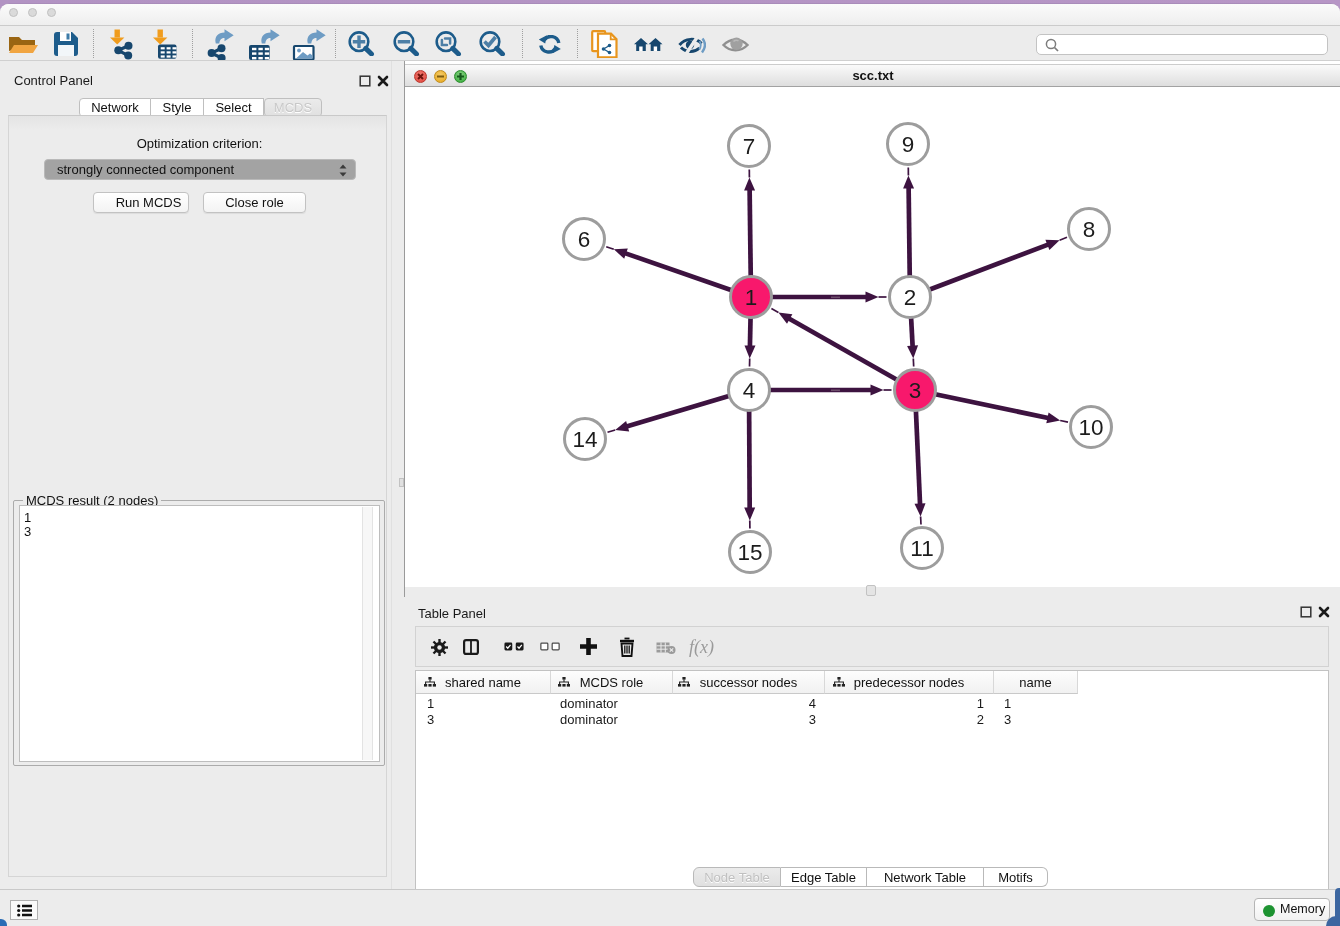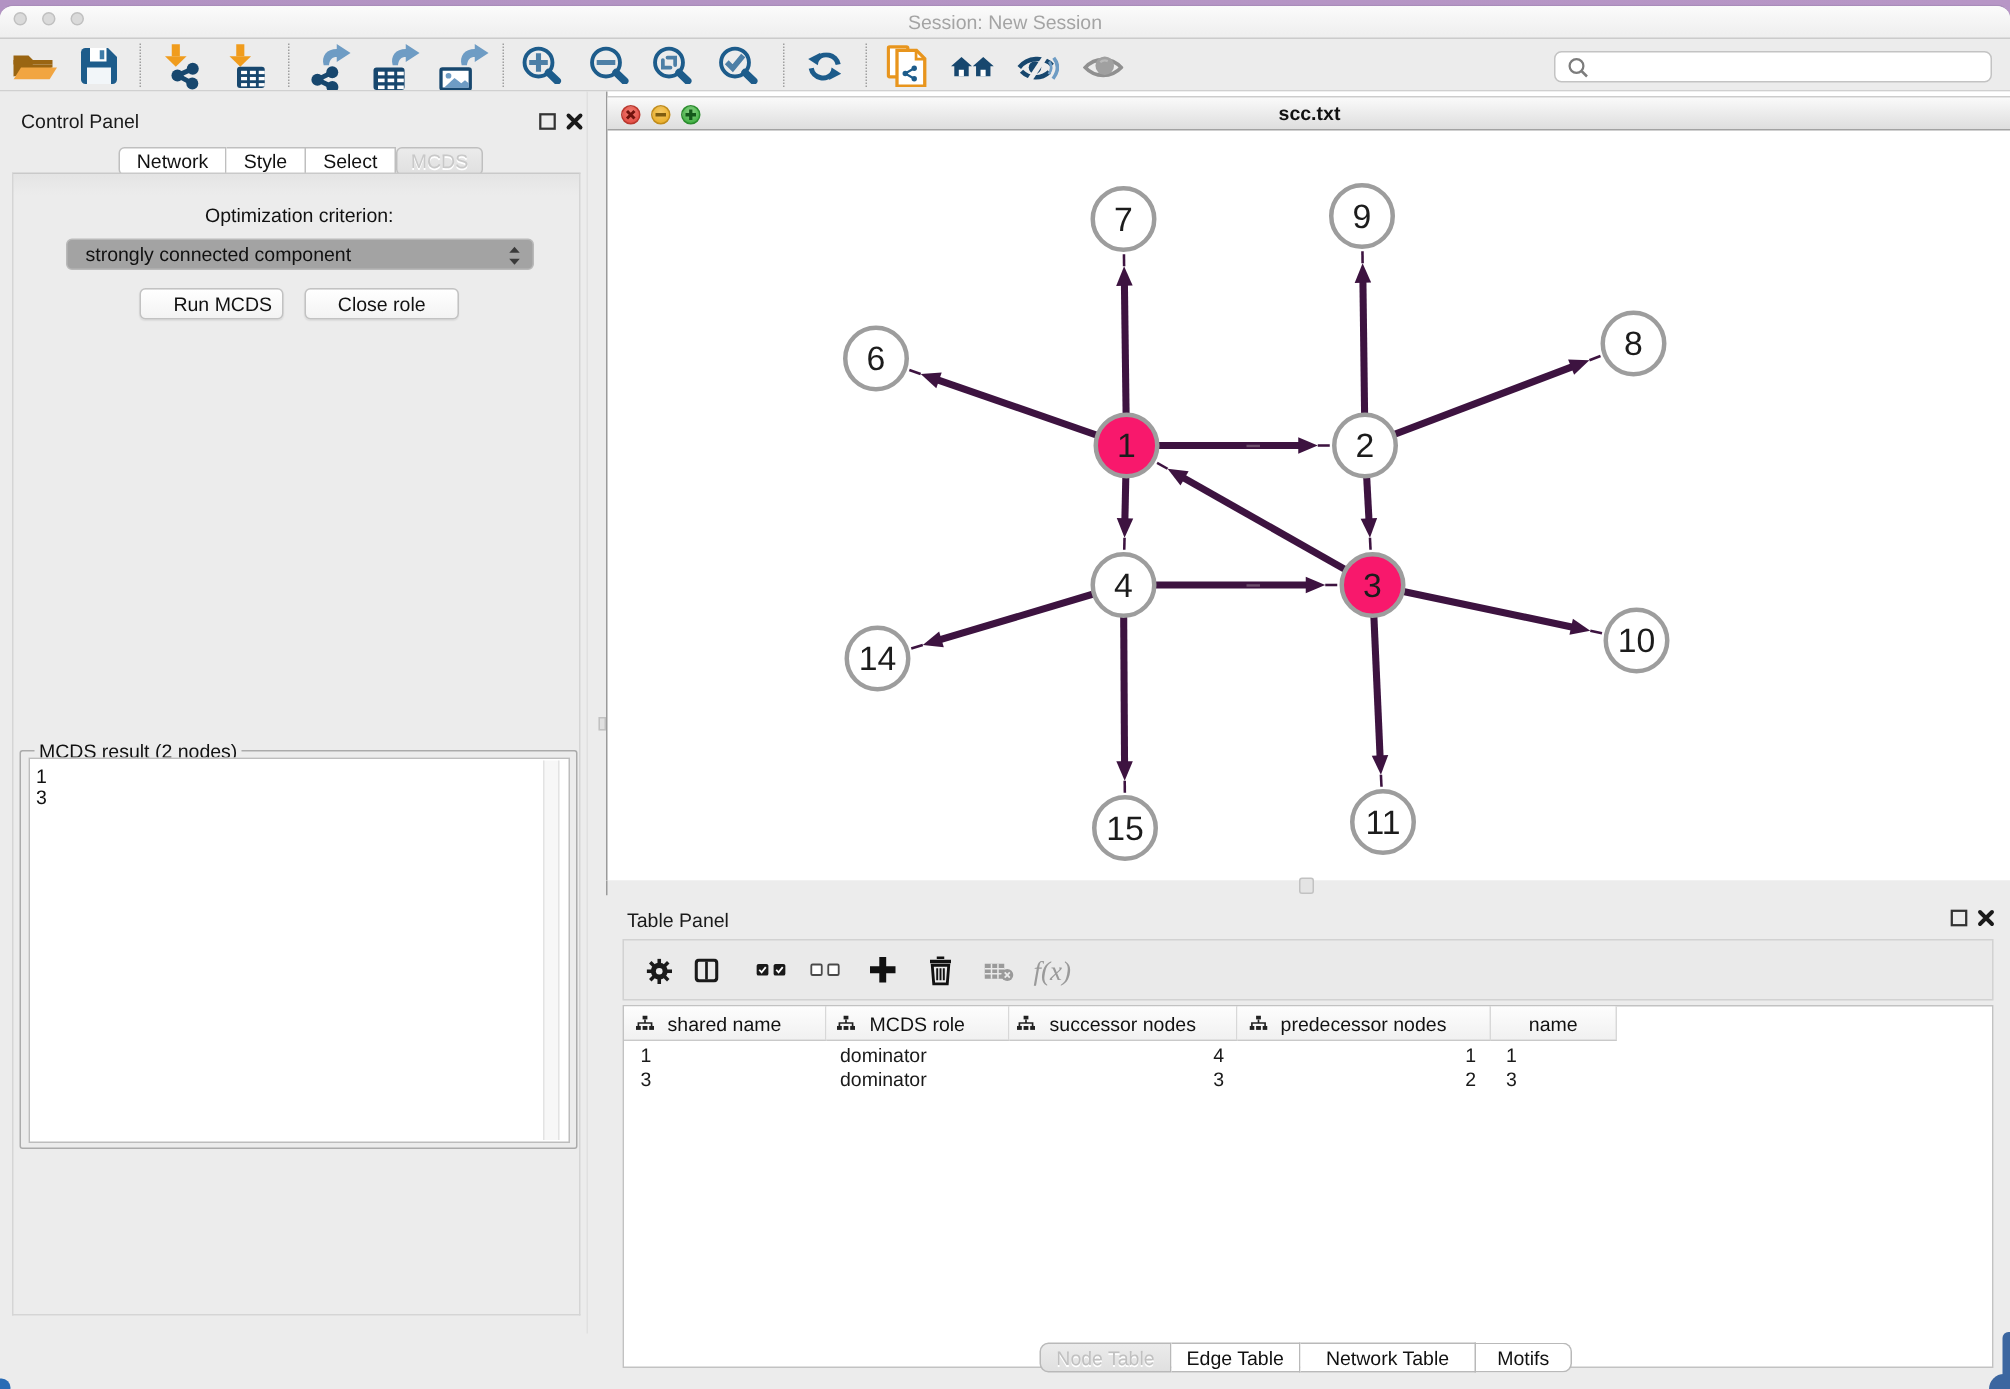--- a/index.html
+++ b/index.html
@@ -25,35 +25,34 @@
 .nettitle { position:absolute; left:0; top:3px; width:936px; height:23px; background:linear-gradient(#fafafa,#dedede); border-top:1px solid #cccccc; border-bottom:1px solid #a2a2a2; }
 .nettext { position:absolute; width:100%; top:3px; text-align:center; font-size:13px; font-weight:bold; color:#111; }
 .light { position:absolute; top:5px; width:13px; height:13px; border-radius:50%; }
 .sash { position:absolute; left:404px; top:583px; width:936px; height:10px; background:#ececec; border-left:1px solid #9a9a9a; }
 .tablepanel { position:absolute; left:404px; top:593px; width:936px; height:292px; background:#ececec; }
 .bluetick { position:absolute; left:404px; top:59px; width:0; height:0; border-left:5px solid #3c66a0; border-bottom:5px solid transparent; }
 .ttoolbar { position:absolute; left:11px; top:29px; width:914px; height:41px; background:#eaeaea; border:1px solid #d2d2d2; }
 .dtable { position:absolute; left:11px; top:73px; width:914px; height:242px; background:#fff; border:1px solid #c2c2c2; }
 .th { position:absolute; top:0; height:23px; background:linear-gradient(#fdfdfd,#f1f1f1); border-right:1px solid #d8d8d8; border-bottom:1px solid #c9c9c9; font-size:13px; color:#111; text-align:center; line-height:23px; }
 .td { position:absolute; font-size:13px; color:#1a1a1a; height:16px; line-height:16px; }
-.btab { position:absolute; top:0; height:20px; line-height:19px; text-align:center; background:#fff; border:1px solid #b9b9b9; color:#111; font-size:13px;margin-top:28px; }
+.btab { position:absolute; top:0; height:20px; line-height:19px; text-align:center; background:#fff; border:1px solid #b9b9b9; color:#111; font-size:13px; }
 .btab.tabsel { background:linear-gradient(#ebebeb,#e0e0e0); color:#c0c0c0; text-shadow:0 1px 0 #fff; }
 .statusbar { position:absolute; left:0; top:885px; width:1340px; height:37px; background:#ececec; border-top:1px solid #c9c9c9; }
 .membtn { position:absolute; left:1254px; top:8px; width:76px; height:23px; background:linear-gradient(#ffffff,#f1f1f1); border:1px solid #b5b5b5; border-radius:4px; font-size:13px; color:#111; }
 .listbtn { position:absolute; left:10px; top:10px; width:28px; height:20px; background:#fafafa; border:1px solid #b0b0b0; }
 .wicon { position:absolute; }
 </style>
 </head>
 <body>
 <div class="window">
   <div class="titlebar">
     <div class="tl" style="left:9px;"></div>
     <div class="tl" style="left:28px;"></div>
     <div class="tl" style="left:47px;"></div>
-    <div class="apptitle">Session: New Session</div>
   </div>
   <div class="toolbar">
       <div class="tsep" style="left:93px;"></div>
       <div class="tsep" style="left:192px;"></div>
       <div class="tsep" style="left:335px;"></div>
       <div class="tsep" style="left:522px;"></div>
       <div class="tsep" style="left:577px;"></div>
       <svg class="wicon" style="left:8px;top:8px;" width="31" height="19" viewBox="0 0 31 19">
         <path d="M1 3 h10 l3 3 h13 v3 H1 Z" fill="#9a6512"></path>
         <path d="M1 17 V6 h10 l3 3 h13 v2" fill="#9a6512"></path>
@@ -399,18 +398,32 @@
         <div class="td" style="left:144px;top:41px;">dominator</div>
         <div class="td" style="left:257px;top:41px;width:143px;text-align:right;">3</div>
         <div class="td" style="left:409px;top:41px;width:159px;text-align:right;">2</div>
         <div class="td" style="left:588px;top:41px;">3</div>
       </div>
     <div class="btab tabsel" style="left:289px;top:270px;width:88px;border-radius:6px 0 0 6px;">Node Table</div>
     <div class="btab" style="left:377px;top:270px;width:86px;border-left:none;">Edge Table</div>
     <div class="btab" style="left:463px;top:270px;width:117px;border-left:none;">Network Table</div>
     <div class="btab" style="left:580px;top:270px;width:64px;border-left:none;border-radius:0 6px 6px 0;">Motifs</div>
   </div>
+  <div class="statusbar">
+    <div class="listbtn">
+        <svg class="wicon" style="left:6px;top:3px;" width="15" height="13" viewBox="0 0 15 13">
+          <circle cx="1.7" cy="2" r="1.6" fill="#111"></circle>
+          <circle cx="1.7" cy="6.5" r="1.6" fill="#111"></circle>
+          <circle cx="1.7" cy="11" r="1.6" fill="#111"></circle>
+          <path d="M5 2 H15 M5 6.5 H15 M5 11 H15" stroke="#111" stroke-width="2.4"></path>
+        </svg>
+      </div>
+    <div class="membtn">
+        <span style="position:absolute;left:8px;top:6px;width:12px;height:12px;border-radius:50%;background:#1d9331;"></span>
+        <span style="position:absolute;left:25px;top:3px;font-size:12.5px;">Memory</span>
+      </div>
+  </div>
   <div style="position:absolute;left:866px;top:581px;width:10px;height:11px;background:#e4e4e4;border:1px solid #c2c2c2;border-radius:2px;"></div>
     <div style="position:absolute;left:398.5px;top:474px;width:5.5px;height:9px;background:#e0e0e0;border:1px solid #c2c2c2;"></div>
     <div style="position:absolute;left:-5px;top:915px;width:12px;height:12px;border-radius:50%;background:#2a6cb5;"></div>
     <div style="position:absolute;left:1334.5px;top:884px;width:5.5px;height:38px;border-radius:4px 0 0 0;background:#3c66a0;"></div>
     <div style="position:absolute;left:1326px;top:912px;width:14px;height:10px;border-radius:10px 0 0 0;background:#3c66a0;"></div>
 </div>
 
 </body></html>

